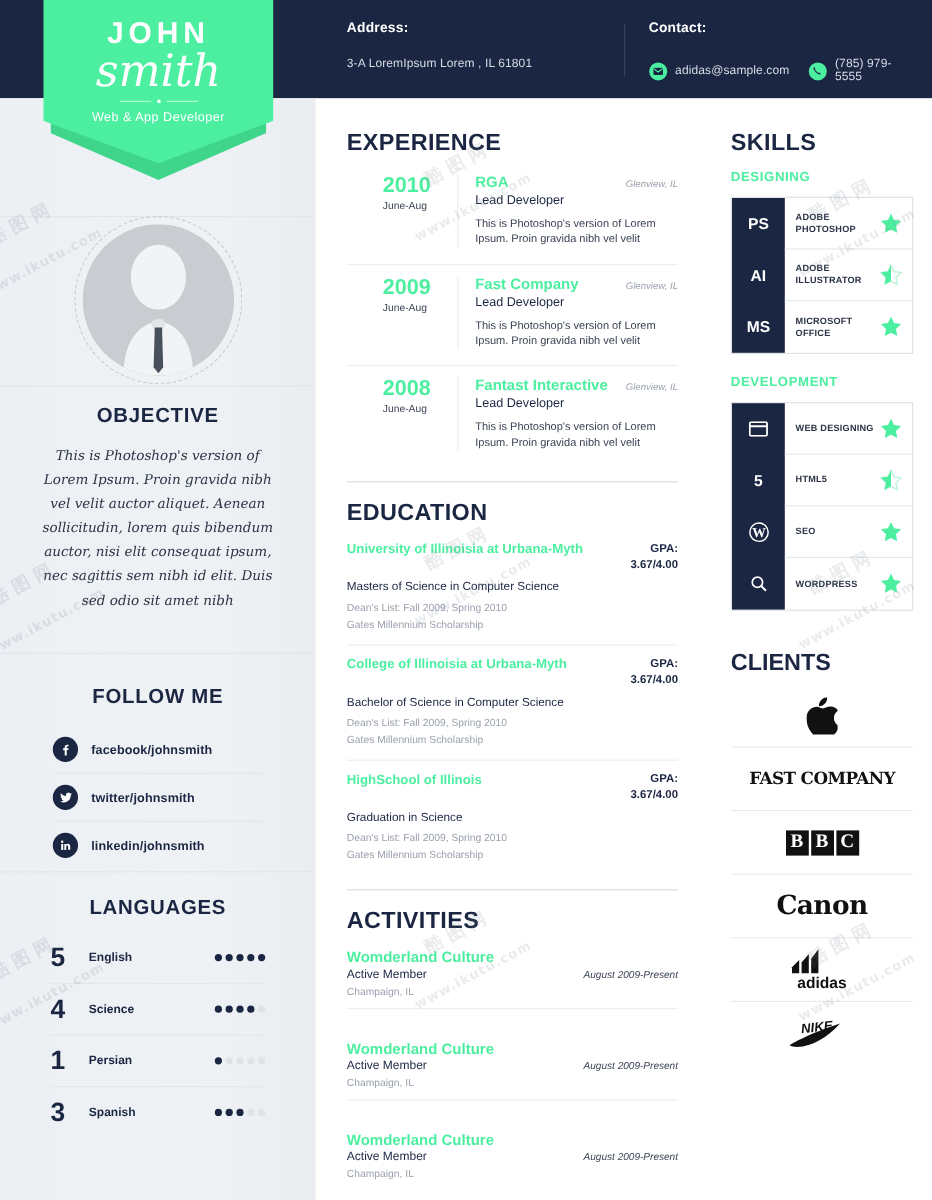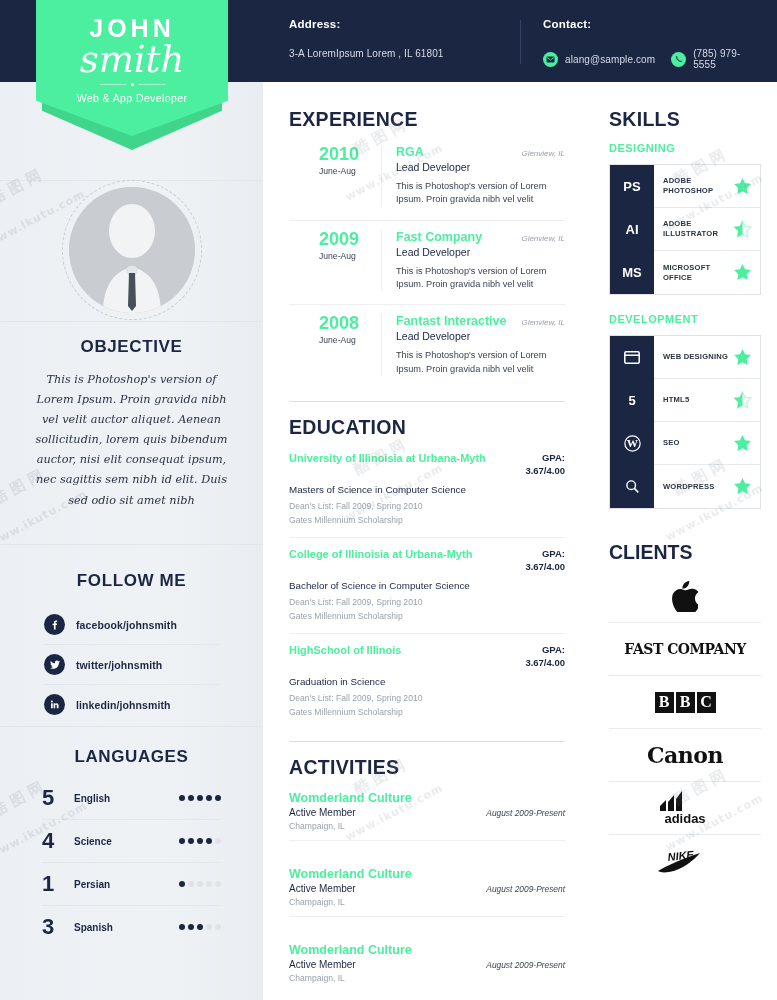--- a/index.html
+++ b/index.html
@@ -320,21 +320,21 @@
       <div class="contact-block contact">
         <div class="ct-label">Contact:</div>
         <div class="ct-row">
           <div class="ct-item">
             <span class="ct-bubble">
               <svg width="9" height="7" viewBox="0 0 9 7">
                   <rect x="0.5" y="0.5" width="8" height="6" rx="1" fill="#1b2643"></rect>
                   <path d="M0.7 1.2 L4.5 4 L8.3 1.2" stroke="#4cefa0" stroke-width="0.9" fill="none"></path>
                 </svg>
             </span>
-            <span class="ct-value">alang@sample.com</span>
+            <span class="ct-value">adidas@sample.com</span>
           </div>
           <div class="ct-item">
             <span class="ct-bubble">
               <svg width="8" height="8" viewBox="0 0 8 8">
                   <path d="M1.4 0.9 C1 1.3 0.8 2 1.2 3 C1.8 4.5 3.5 6.2 5 6.8 C6 7.2 6.7 7 7.1 6.6 L6 5.5 L5.1 5.9 C4.4 5.5 2.5 3.6 2.1 2.9 L2.5 2 Z" fill="#1b2643"></path>
                 </svg>
             </span>
             <span class="ct-value">(785) 979-5555</span>
           </div>
         </div>

